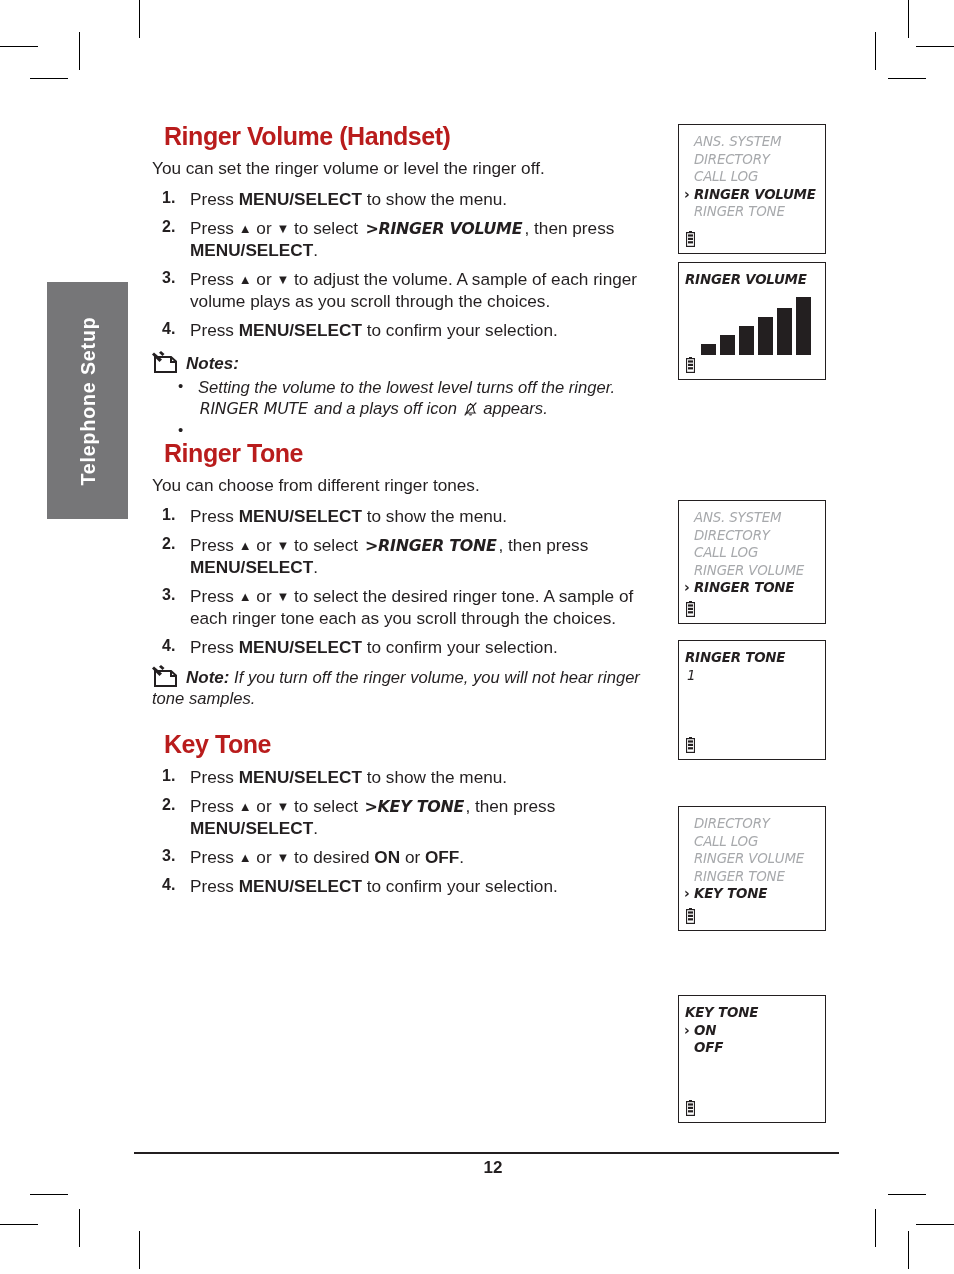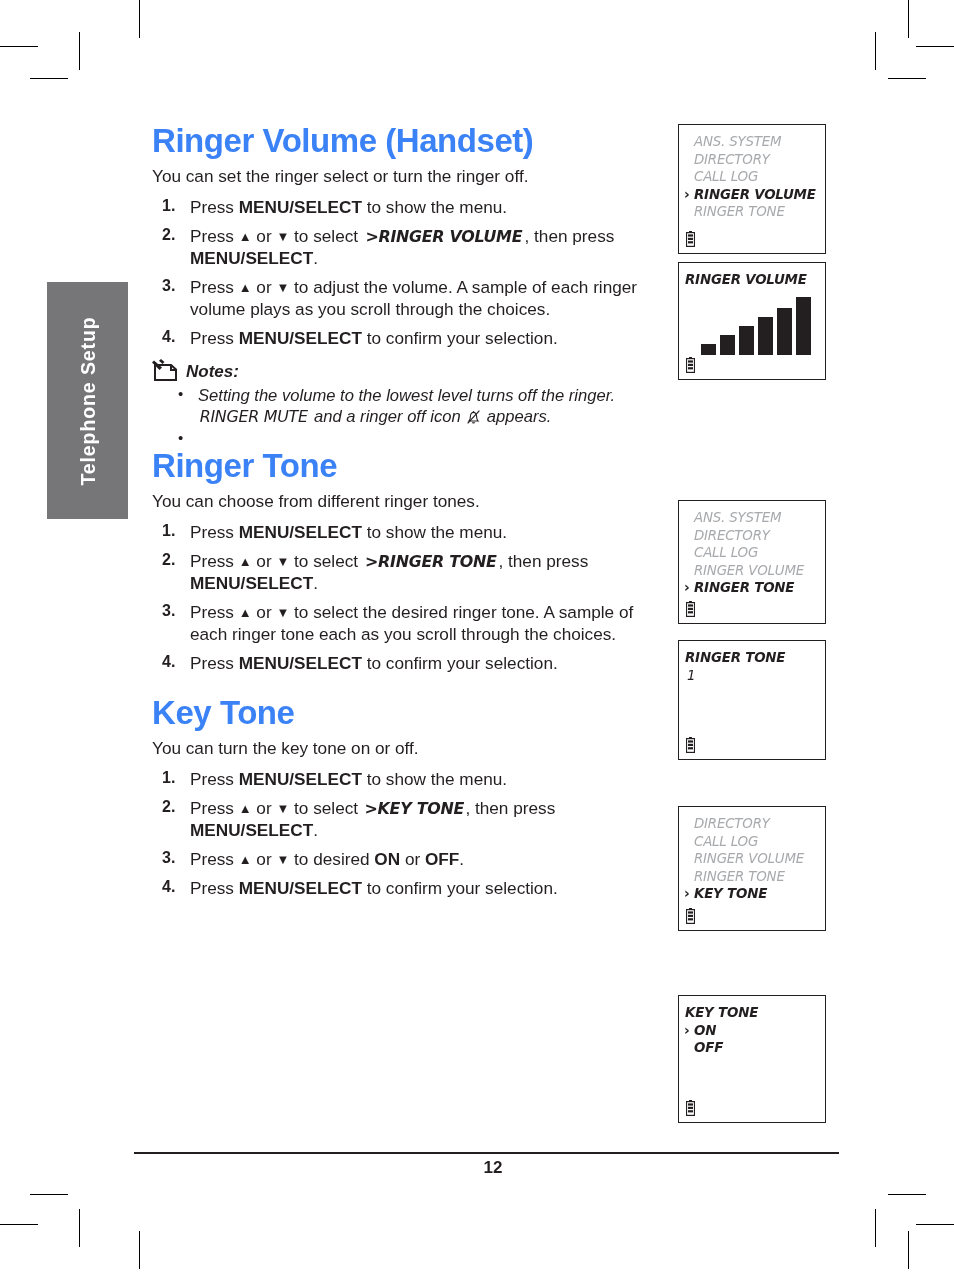--- a/index.html
+++ b/index.html
@@ -47,25 +47,25 @@
   #content {
     position: absolute;
     left: 152px;
     top: 124px;
     width: 510px;
   }
 
   h1.section-title {
     font-family: "Liberation Sans", sans-serif;
     font-weight: bold;
-    font-size: 33px;
+    font-size: 25px;
     line-height: 1.0;
-    margin: 0 0 9px 0;
+    margin: 0 0 9px 12px;
     letter-spacing: -0.45px;
-    color: #3b82f6;
+    color: #b91c1c;
   }
   p.section-intro {
     font-size: 17.2px;
     line-height: 1.25;
     margin: 0 0 8px 0;
     color: #231f20;
   }
 
   ol.steps {
     margin: 0;
@@ -265,21 +265,21 @@
 <div class="crop v" style="left:875px; top:1209px;"></div>
 <div class="crop h" style="left:888px; top:1194px;"></div>
 
 <div id="side-tab">
   <span class="tab-label">Telephone Setup</span>
 </div>
 
 <div id="content">
 
   <h1 class="section-title">Ringer Volume (Handset)</h1>
-  <p class="section-intro">You can set the ringer select or turn the ringer off.</p>
+  <p class="section-intro">You can set the ringer volume or level the ringer off.</p>
 
   <ol class="steps">
     <li>
       <span class="num">1.</span>
       <span>Press </span><b>MENU/SELECT</b><span> to show the menu.</span>
     </li>
     <li>
       <span class="num">2.</span>
       <span>Press </span><span class="arrow">▲</span><span> or </span><span class="arrow">▼</span><span> to select </span><span class="lcd-text">&gt;RINGER VOLUME</span><span>, then press </span><b>MENU/SELECT</b><span>.</span>
     </li>
@@ -297,21 +297,21 @@
     <span class="note-icon">
       <svg viewBox="0 0 30 24" width="30" height="24" aria-hidden="true">
         <path d="M3 6 L19 6 L24 10.5 L24 21 L3 21 Z" fill="none" stroke="#231f20" stroke-width="2"></path>
         <path d="M19 6 L19 11 L24 11" fill="none" stroke="#231f20" stroke-width="2"></path>
         <path d="M2 1.5 L10 8.5 L7.5 11 L0 3.5 Z" fill="#231f20"></path>
         <path d="M9 0 L12.5 3 L10.5 5 L7 1.8 Z" fill="#231f20"></path>
       </svg>
     </span><span class="note-heading">Notes:</span>
     <ul class="note-list">
       <li>
-        <span class="bullet">•</span><span>Setting the volume to the lowest level turns off the ringer. </span><span class="lcd-text normal">RINGER MUTE</span><span> and a ringer off icon </span><span style="display:inline-block;width:17px;height:16px;vertical-align:-3px;">
+        <span class="bullet">•</span><span>Setting the volume to the lowest level turns off the ringer. </span><span class="lcd-text normal">RINGER MUTE</span><span> and a plays off icon </span><span style="display:inline-block;width:17px;height:16px;vertical-align:-3px;">
           <svg viewBox="0 0 17 16" width="17" height="16" aria-hidden="true">
             <path d="M4 12 L13 12 C11.6 10.8 11.6 9.6 11.6 7.6 C11.6 5.2 10.3 3.4 8.5 3.4 C6.7 3.4 5.4 5.2 5.4 7.6 C5.4 9.6 5.4 10.8 4 12 Z" fill="none" stroke="#231f20" stroke-width="1.1"></path>
             <path d="M8.5 3.4 L8.5 2.1" stroke="#231f20" stroke-width="1.1"></path>
             <path d="M7.3 13.3 C7.5 14.1 9.5 14.1 9.7 13.3" fill="none" stroke="#231f20" stroke-width="1.1"></path>
             <path d="M2.6 14.3 L14.4 1.6" stroke="#231f20" stroke-width="1.2"></path>
           </svg>
         </span><span> appears.</span>
       </li>
       <li>
         <span class="bullet">•</span>
@@ -334,23 +334,32 @@
     <li>
       <span class="num">3.</span>
       <span>Press </span><span class="arrow">▲</span><span> or </span><span class="arrow">▼</span><span> to select the desired ringer tone. A sample of each ringer tone each as you scroll through the choices.</span>
     </li>
     <li>
       <span class="num">4.</span>
       <span>Press </span><b>MENU/SELECT</b><span> to confirm your selection.</span>
     </li>
   </ol>
 
+  <div class="note-block" style="margin-top:6px;">
+    <span class="note-icon">
+      <svg viewBox="0 0 30 24" width="30" height="24" aria-hidden="true">
+        <path d="M3 6 L19 6 L24 10.5 L24 21 L3 21 Z" fill="none" stroke="#231f20" stroke-width="2"></path>
+        <path d="M19 6 L19 11 L24 11" fill="none" stroke="#231f20" stroke-width="2"></path>
+        <path d="M2 1.5 L10 8.5 L7.5 11 L0 3.5 Z" fill="#231f20"></path>
+        <path d="M9 0 L12.5 3 L10.5 5 L7 1.8 Z" fill="#231f20"></path>
+      </svg>
+    </span><span class="note-heading">Note:</span><span> If you turn off the ringer volume, you will not hear ringer tone samples.</span>
+  </div>
 
   <h1 class="section-title" style="margin-top:22px;">Key Tone</h1>
-  <p class="section-intro">You can turn the key tone on or off.</p>
 
   <ol class="steps">
     <li>
       <span class="num">1.</span>
       <span>Press </span><b>MENU/SELECT</b><span> to show the menu.</span>
     </li>
     <li style="max-width:400px;">
       <span class="num">2.</span>
       <span>Press </span><span class="arrow">▲</span><span> or </span><span class="arrow">▼</span><span> to select </span><span class="lcd-text">&gt;KEY TONE</span><span>, then press </span><b>MENU/SELECT</b><span>.</span>
     </li>

